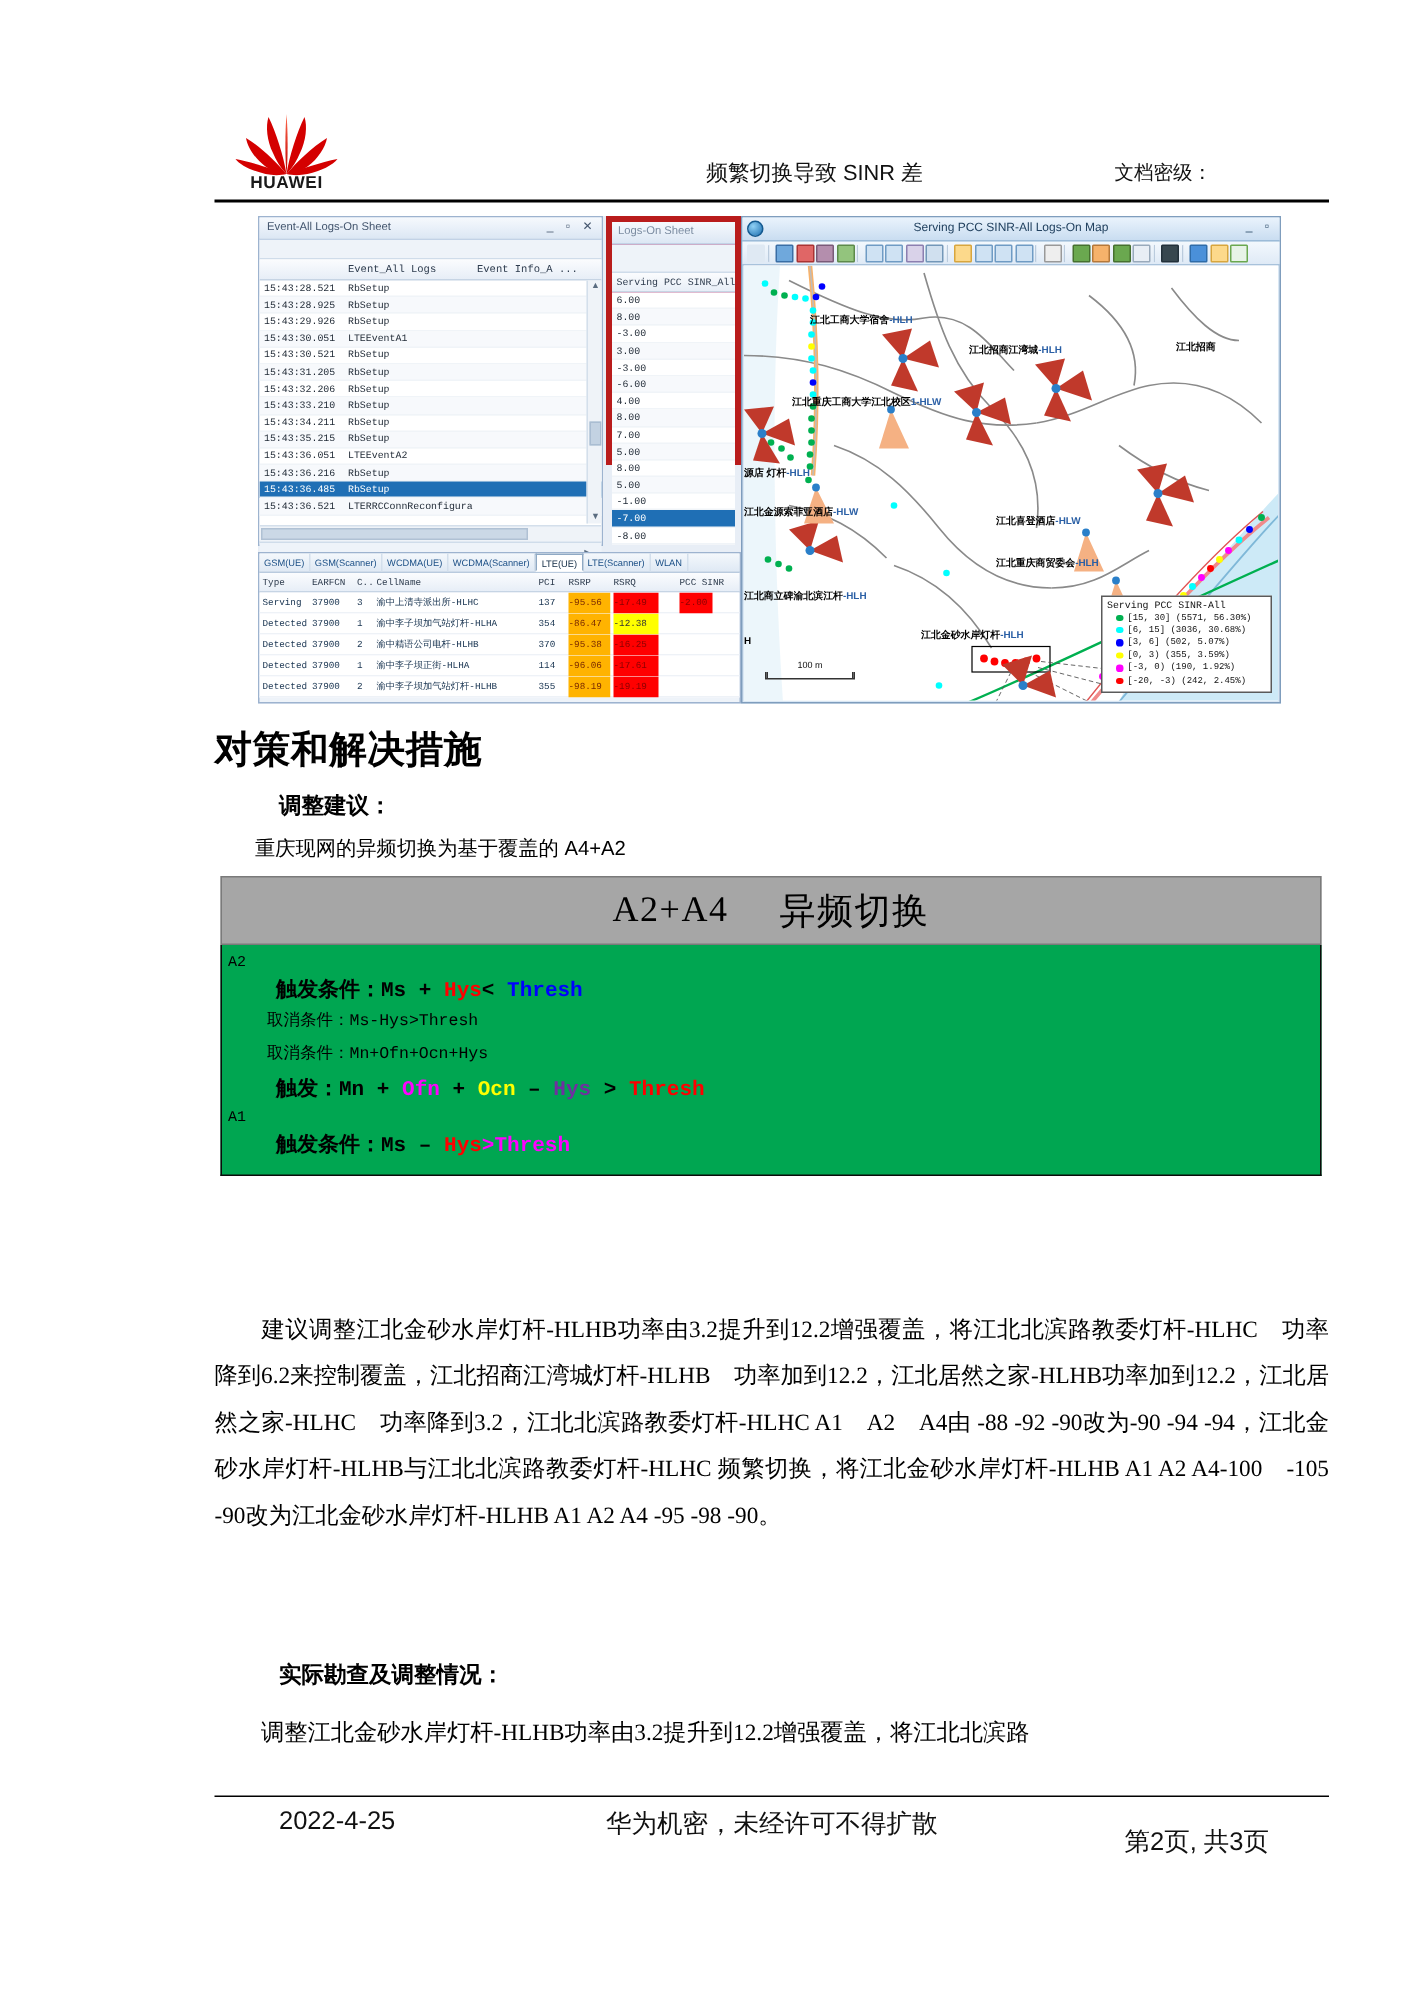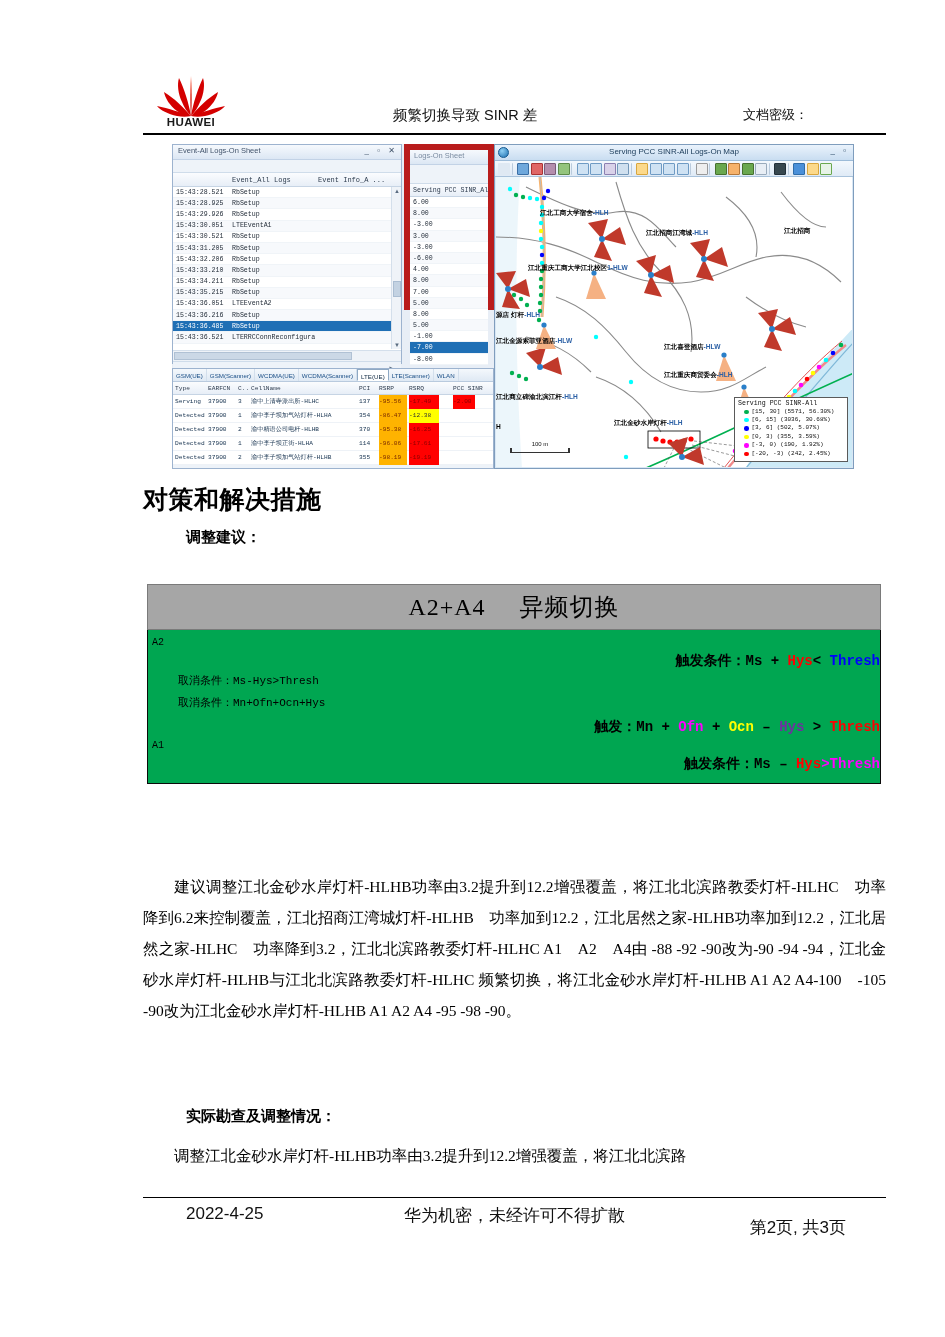--- a/index.html
+++ b/index.html
@@ -19,21 +19,21 @@
   }
   .hw-logo { position:absolute; left:5px; top:0px; width:86px; height:62px; }
   .hw-logo svg { display:block; }
   .hw-word {
     position:absolute; left:5px; top:46px; width:86px;
     text-align:center; font-family:"Liberation Sans", sans-serif;
     font-weight:bold; font-size:11.5px; letter-spacing:0.4px; color:#1a1a1a;
   }
   .header-title {
     position:absolute; left:250px; top:36px; width:300px;
-    font-size:14.5px; color:#111;
+    text-align:center; font-size:14.5px; color:#111;
     font-family:"Liberation Sans", sans-serif;
   }
   .header-class {
     position:absolute; left:600px; top:36px;
     font-size:13px; color:#111;
     font-family:"Liberation Sans", sans-serif;
   }
   .header-rule {
     position:absolute; left:143px; top:133px; width:743px;
     border-top:2px solid #000;
@@ -89,21 +89,21 @@
     background:#eff3f8; border-top:1px solid #d4dfeb;
   }
   .ghscroll .hthumb { position:absolute; left:1px; top:1px; width:178px; height:8px;
                       background:#cbd8e6; border:1px solid #b0c1d4; }
   .logwin-foot { height:14px; background:#eef3f9; border-top:1px solid #cfdcea; position:relative;}
   .logwin-foot .car { position:absolute; right:8px; top:2px; font-size:7px; color:#5a6c80;}
 
   
   .sinrwin {
     position:absolute; left:232px; top:0px; width:90px; height:166px;
-    background:#be185d; border:6px solid #b91c1c;
+    background:#be185d; border:4px solid #b91c1c;
   }
   .sinrwin-tb { height:15px; background:linear-gradient(#f6f9fd,#dce7f4);
                 border-bottom:1px solid #c2d2e6; position:relative; }
   .sinrwin-tb .t { position:absolute; left:4px; top:1px; font-size:7.5px;
                    color:#7b8ca1; font-family:"Liberation Sans", sans-serif; white-space:nowrap;}
   .sinrwin-sub { height:19px; background:#eef3f9; border-bottom:1px solid #cfdcea; }
   .sinr-head {
     height:13px; background:linear-gradient(#fbfcfe,#e7eef7);
     border-bottom:1px solid #c6d4e4; font-size:6.6px; color:#2d3b4d;
     font-family:"Liberation Mono", monospace; padding-left:3px; line-height:13px;
@@ -236,21 +236,21 @@
     font-weight:normal; letter-spacing:1px;
   }
   .gbox-title .sp { display:inline-block; width:34px; }
   .gbox-body {
     background:#00a651; border:1px solid #0b0b0b; border-top:none;
     padding:5px 0 8px 0; position:relative;
   }
   .gl { font-family:"Liberation Mono", monospace; color:#000; white-space:nowrap; }
   .gl-lbl { font-size:10px; padding-left:4px; line-height:15px; }
   .gl-cond {
-    font-size:14px; font-weight:bold; padding-left:36px; line-height:22px;text-align:right;
+    font-size:14px; font-weight:bold; padding-left:36px; line-height:22px;
   }
   .gl-sub { font-size:11px; padding-left:30px; line-height:18px; }
   .kw { font-weight:bold; }
   .kw-red{color:#ff0000;} .kw-blue{color:#0000ff;} .kw-mag{color:#ff00ff;}
   .kw-yel{color:#ffff00;} .kw-pur{color:#7030a0;}
 
   .p-body {
     position:absolute; left:143px; width:743px;
     font-size:15.5px; color:#000; line-height:31px;
     font-family:"Liberation Serif", serif; text-align:justify;
@@ -758,20 +758,21 @@
             </div>
      <div class="k7"><span class="cell-rsrq " style="display:inline-block;min-width:30px">-19.19</span></div>
      <div class="k8"></div>
    </div>
         </div>
     </div>
   </div>
 
   <div class="h1">对策和解决措施</div>
   <div class="h2">调整建议：</div>
+  <div class="p-intro">重庆现网的异频切换为基于覆盖的 A4+A2</div>
 
   <div class="gbox">
     <div class="gbox-title">
       <span>A2+A4</span>
       <span class="sp"></span>
       <span>异频切换</span>
     </div>
     <div class="gbox-body">
       <div class="gl gl-lbl">A2</div>
       <div class="gl gl-cond">

